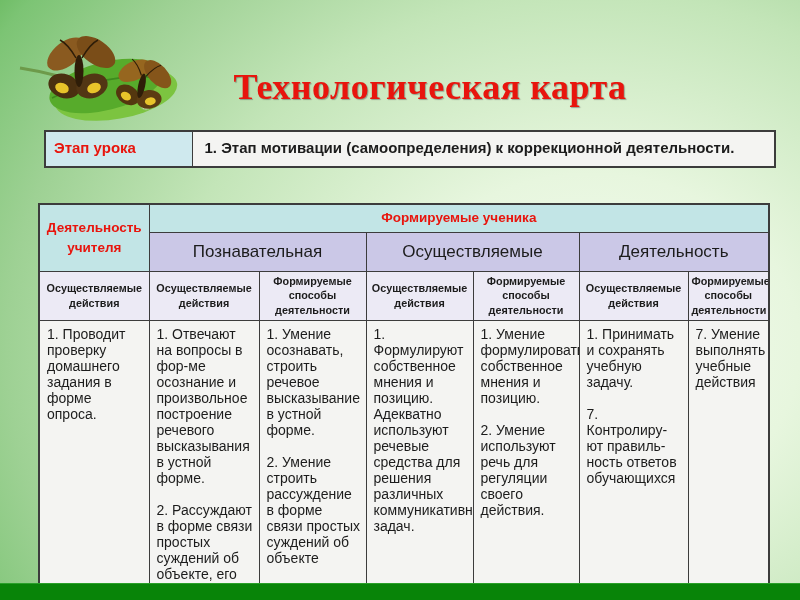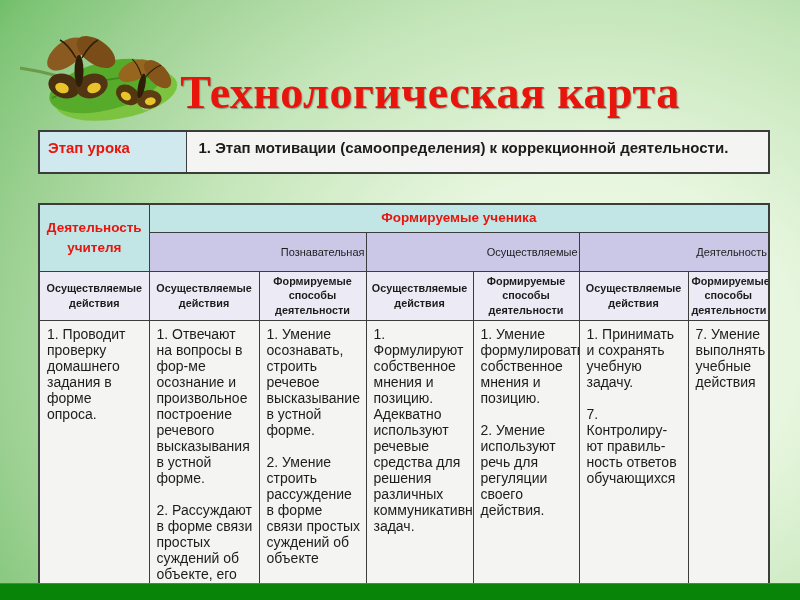--- a/index.html
+++ b/index.html
@@ -16,29 +16,29 @@
   }
   .bottom-bar {
     position:absolute; left:0; top:583px; width:800px; height:17px;
     background:#088408; border-top:1px solid #2aa02a;
   }
   .artwork { position:absolute; left:18px; top:16px; width:170px; height:110px; }
   .title {
     position:absolute; left:140px; top:66px; width:580px;
     text-align:center;
     font-family:"Liberation Serif", serif;
-    font-weight:bold; font-size:46px; letter-spacing:0.5px;
+    font-weight:bold; font-size:36px; letter-spacing:0.5px;
     color:#e8150d; text-shadow:1px 1px 1px rgba(70,70,70,0.45);
     white-space:nowrap;
   }
   table { border-collapse:collapse; table-layout:fixed; }
   td { border:1px solid #3c3c3c; overflow:hidden; }
 
   .stage-table {
-    position:absolute; left:38px; top:130px; width:730px; height:44px;
+    position:absolute; left:44px; top:130px; width:730px; height:38px;
     border:2px solid #3c3c3c;
   }
   .stage-label {
     width:147px; background:#cfe9ee;
     color:#e8150d; font-weight:bold; font-size:15px;
     vertical-align:top; padding:7px 8px 0 8px;
   }
   .stage-value {
     background:#f4f4f2; color:#1c1c1c;
     font-weight:bold; font-size:15px; line-height:1.35;
@@ -49,21 +49,21 @@
     position:absolute; left:38px; top:203px; width:730px;
     border:2px solid #3c3c3c;
   }
   .teal-cell {
     background:#c2e5e6; color:#e8150d; font-weight:bold;
     font-size:13.5px; text-align:center; vertical-align:middle;
     line-height:1.5;
   }
   .group-row td {
     height:36px; background:#cbc8e7; color:#1c1c1c;
-    font-size:11px; text-align:right; vertical-align:middle;
+    font-size:17px; text-align:center; vertical-align:middle;
   }
   .subheader-row td {
     height:44px; background:#eceaf5; color:#1c1c1c;
     font-weight:bold; font-size:10.8px; line-height:1.3;
     text-align:center; vertical-align:middle; padding:2px 3px;
   }
   .body-row td {
     height:256px; background:#f4f4f2; color:#1c1c1c;
     font-size:14px; line-height:16px;
     text-align:left; vertical-align:top; padding:5px 5px 0 7px;

